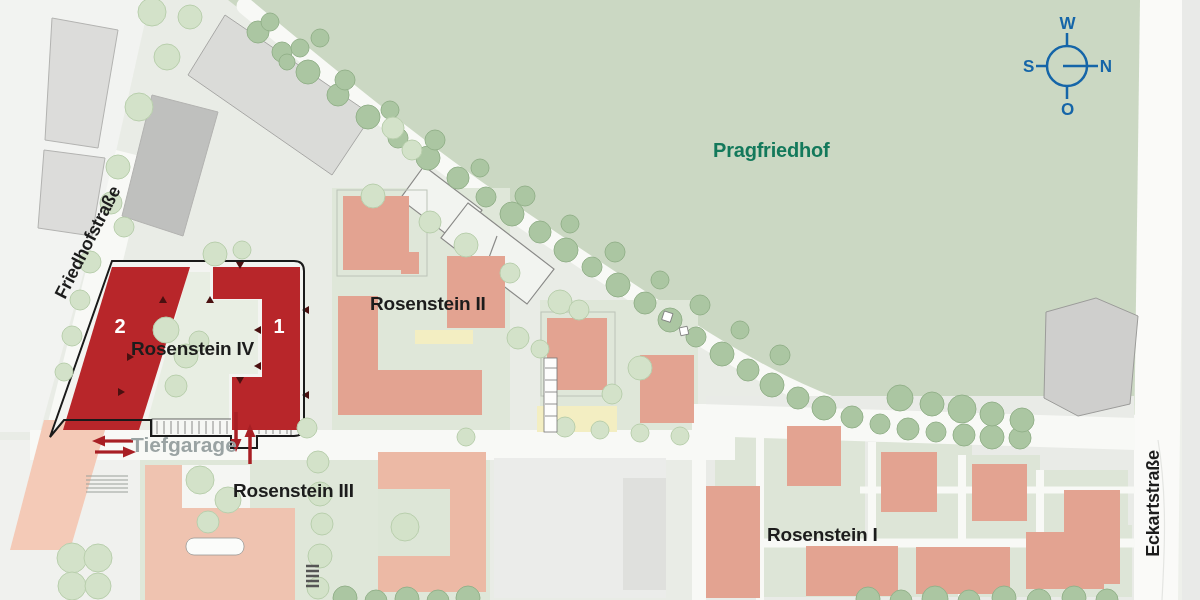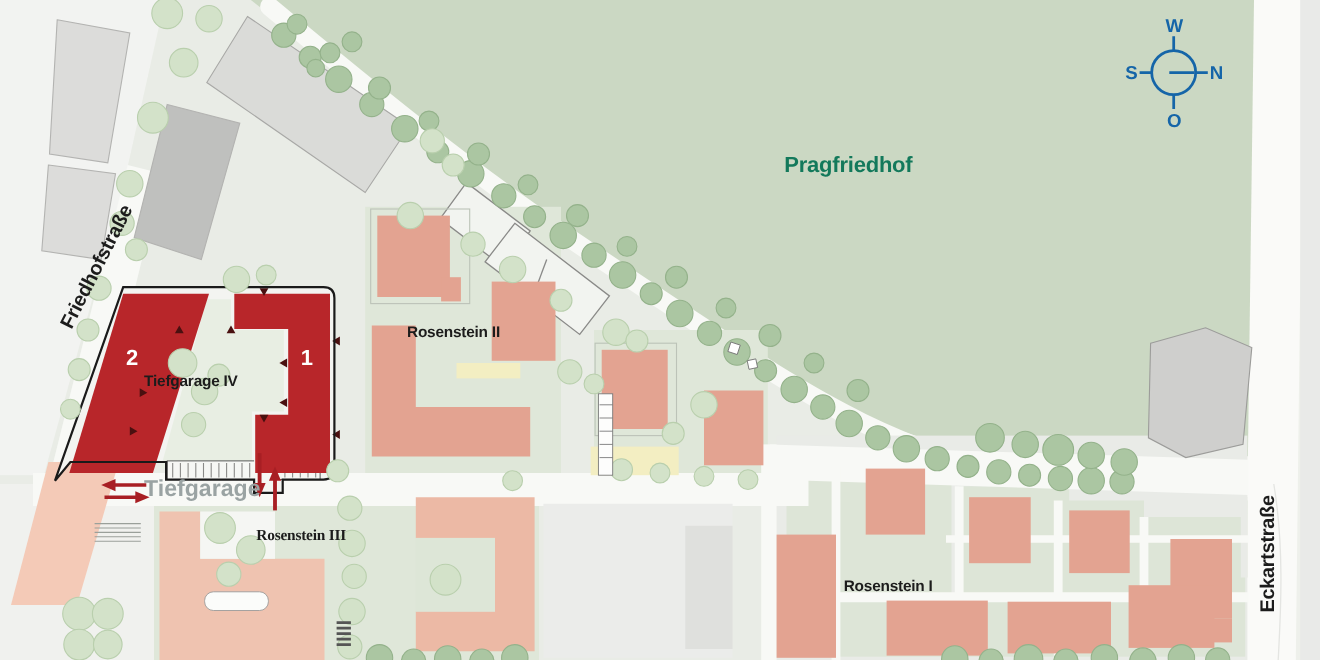--- a/index.html
+++ b/index.html
@@ -1,20 +1,20 @@
 <!DOCTYPE html>
 <html><head>
 <meta charset="utf-8">
 <style>
   html,body{margin:0;padding:0;}
   #stage{position:relative;width:1200px;height:600px;overflow:hidden;
          background:#eef0eb;font-family:"Liberation Sans",sans-serif;}
   #stage svg{position:absolute;left:0;top:0;}
   .label{position:absolute;font-weight:bold;color:#1c1c1c;white-space:nowrap;
-         font-size:14px;letter-spacing:-0.2px;}
+         font-size:19px;letter-spacing:-0.2px;}
   .label-green{color:#13795b;font-size:20px;}
   .label-street{font-weight:bold;font-size:18px;text-align:center;}
   .bldg-num{position:absolute;color:#ffffff;font-weight:bold;font-size:20px;
             width:24px;text-align:center;}
   .garage-label{position:absolute;left:131px;top:433px;display:flex;gap:30px;
             color:#9aa3a3;font-weight:bold;font-size:21px;white-space:nowrap;align-items:flex-end;}
   #compass{position:absolute;left:1020px;top:16px;width:95px;height:104px;}
   #compass span{position:absolute;color:#1565a8;font-weight:bold;font-size:17px;}
   .cw{left:0;width:100%;text-align:center;top:-2px;}
   .cs{left:3px;top:41px;}
@@ -288,25 +288,25 @@
     <polygon points="136,452 123,446.5 123,457.5" stroke="none"></polygon>
     <line x1="236" y1="412" x2="236" y2="440" stroke-width="3.5"></line>
     <polygon points="236,452 230.5,439 241.5,439" stroke="none"></polygon>
     <line x1="250" y1="464" x2="250" y2="436" stroke-width="3.5"></line>
     <polygon points="250,424 244.5,437 255.5,437" stroke="none"></polygon>
   </g>
 </svg>
 
 <div class="label label-green" style="left:713px;top:108px;margin-top:31px;">Pragfriedhof</div>
 
-<div class="label" style="left:131px;top:338px;">Tiefgarage IV</div>
+<div class="label" style="left:131px;top:338px;">Rosenstein IV</div>
 
 <div class="label" style="left:370px;top:293px;">Rosenstein II</div>
 
-<div class="label" style="left:233px;top:480px;font-family:Liberation Serif, serif;">Rosenstein III</div>
+<div class="label" style="left:233px;top:480px;">Rosenstein III</div>
 
 <div class="label" style="left:767px;top:494px;margin-top:30px;">Rosenstein I</div>
 
 <div class="bldg-num" style="left:108px;top:315px;">2</div>
 
 <div class="bldg-num" style="left:267px;top:315px;">1</div>
 
 <div class="garage-label">
   <span>Tiefgarage</span>
 </div>

